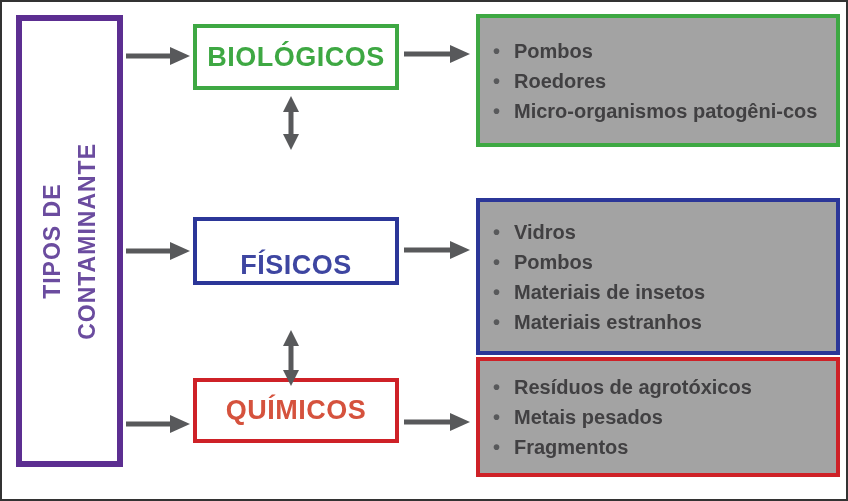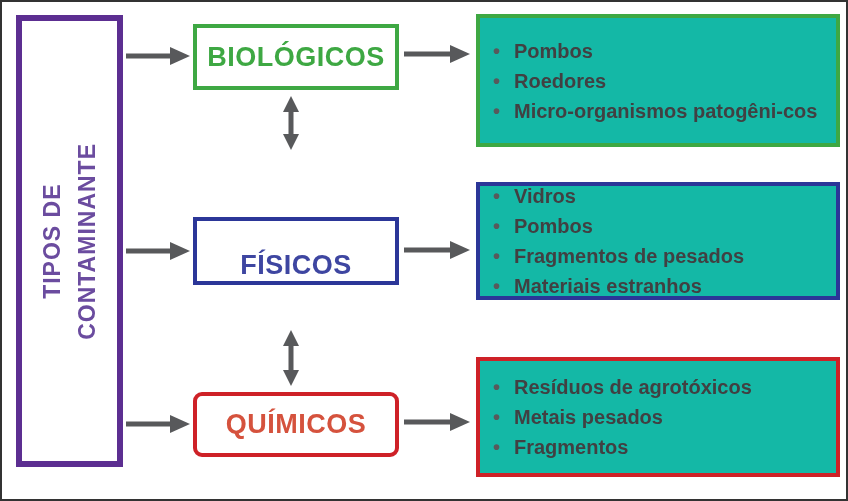--- a/index.html
+++ b/index.html
@@ -37,30 +37,30 @@
     display:flex;align-items:center;justify-content:center;
     border:4px solid #000;
   }
   .cat-label{
     font-weight:bold;font-size:27px;letter-spacing:.5px;
   }
   .cat-bio{top:22px;height:66px;border-color:var(--green,#3EA843);}
   .cat-bio .cat-label{color:var(--green,#3EA843);}
   .cat-fis{top:215px;height:68px;border-color:var(--blue_border,#2B3698);align-items:flex-end;}
   .cat-fis .cat-label{color:var(--blue_text,#3E46A1);}
-  .cat-qui{top:390px;height:65px;border-color:var(--red_border,#CE2127);border-radius:9px;}
+  .cat-qui{top:376px;height:65px;border-color:var(--red_border,#CE2127);}
   .cat-qui .cat-label{color:var(--red_text,#D5523D);}
   
   .list-box{
     position:absolute;left:474px;width:364px;
-    background:#14b8a6;border:4px solid #000;
+    background:#a3a3a3;border:4px solid #000;
     display:flex;align-items:center;
   }
   .list-bio{top:12px;height:133px;border-color:var(--green,#3EA843);}
-  .list-fis{top:180px;height:118px;border-color:var(--blue_border,#2B3698);}
+  .list-fis{top:196px;height:157px;border-color:var(--blue_border,#2B3698);}
   .list-qui{top:355px;height:120px;border-color:var(--red_border,#CE2127);}
   .items{
     list-style:none;margin:0;padding:0;width:100%;
   }
   .items li{
     position:relative;
     padding:0 10px 0 34px;
     font-weight:bold;font-size:20px;line-height:30px;
     color:var(--item_text,#414042);
   }
@@ -98,21 +98,21 @@
     <ul class="items">
         <li>Pombos</li>
         <li>Roedores</li>
         <li>Micro-organismos patogêni-cos</li>
       </ul>
   </div>
   <div class="list-box list-fis">
     <ul class="items">
         <li>Vidros</li>
         <li>Pombos</li>
-        <li>Fragmentos de pesados</li>
+        <li>Materiais de insetos</li>
         <li>Materiais estranhos</li>
       </ul>
   </div>
   <div class="list-box list-qui">
     <ul class="items">
         <li>Resíduos de agrotóxicos</li>
         <li>Metais pesados</li>
         <li>Fragmentos</li>
       </ul>
   </div>

